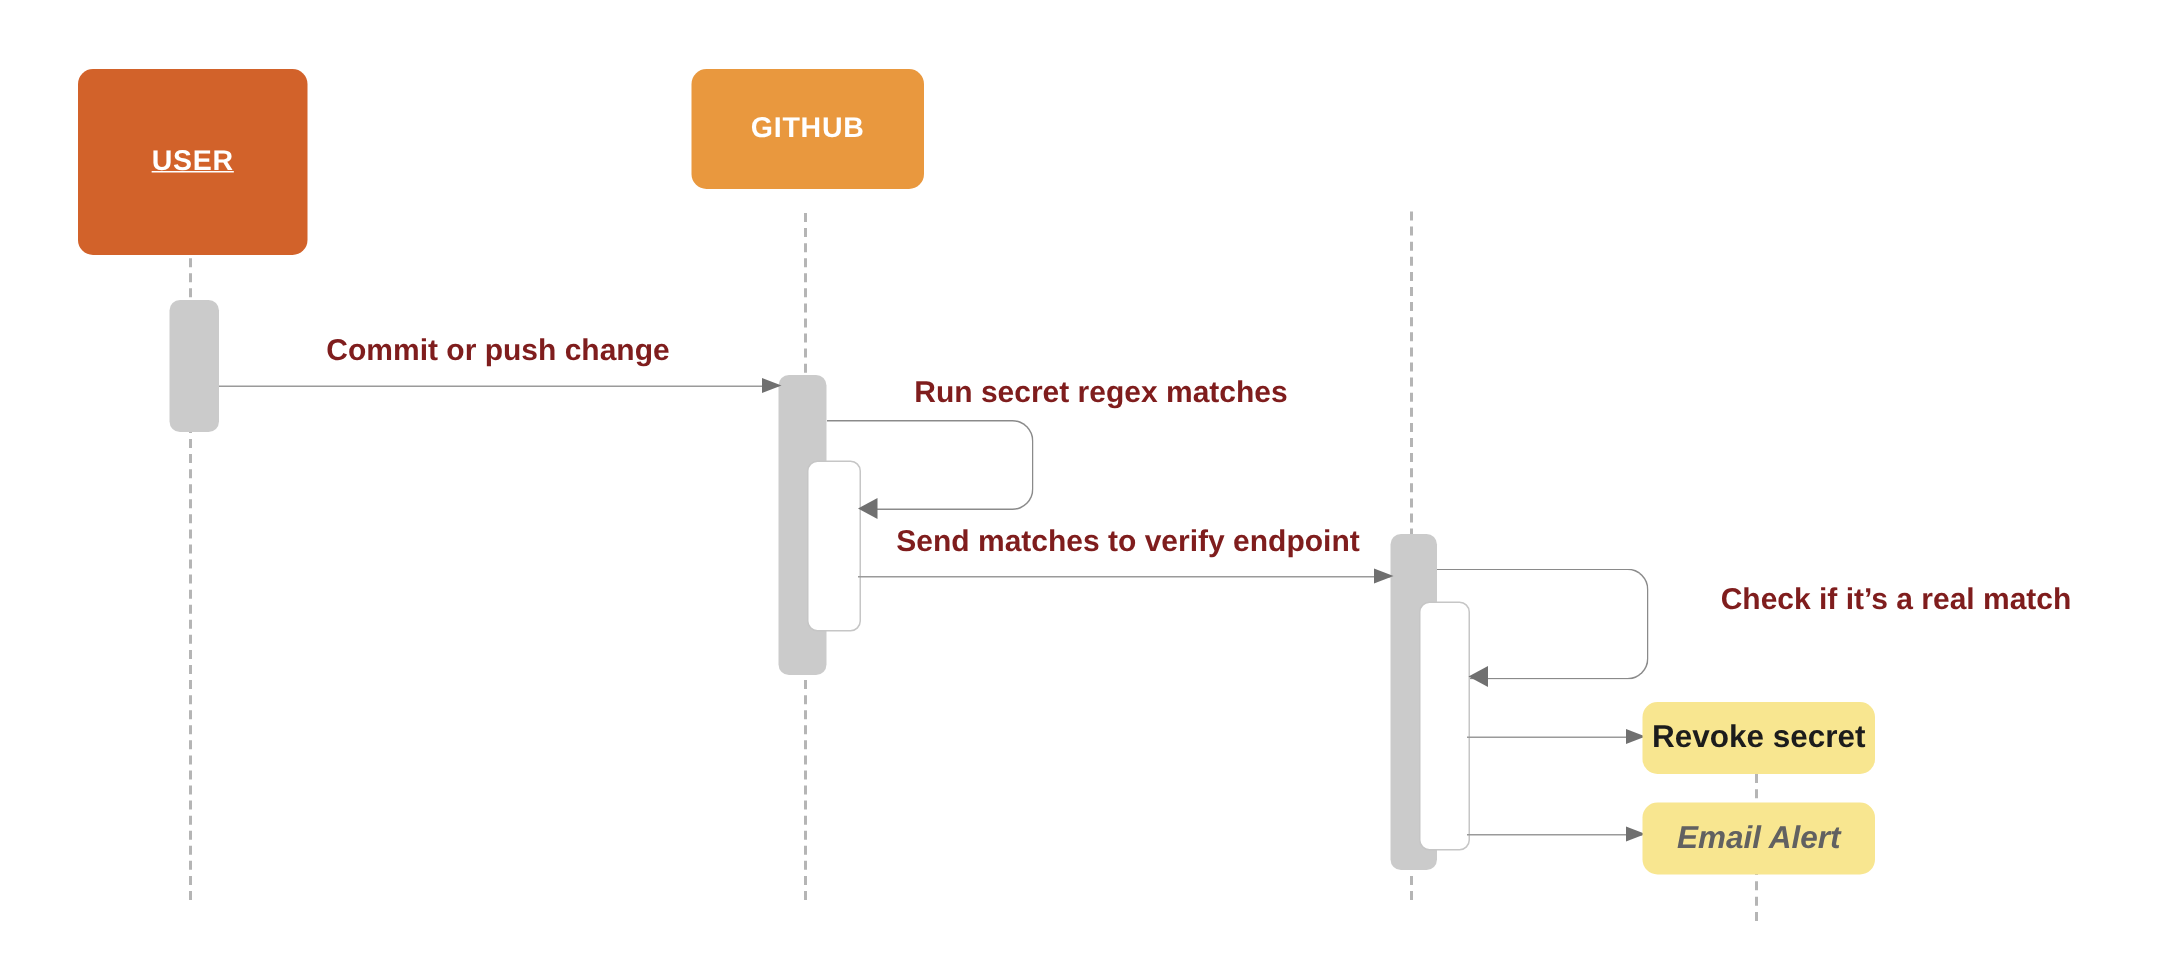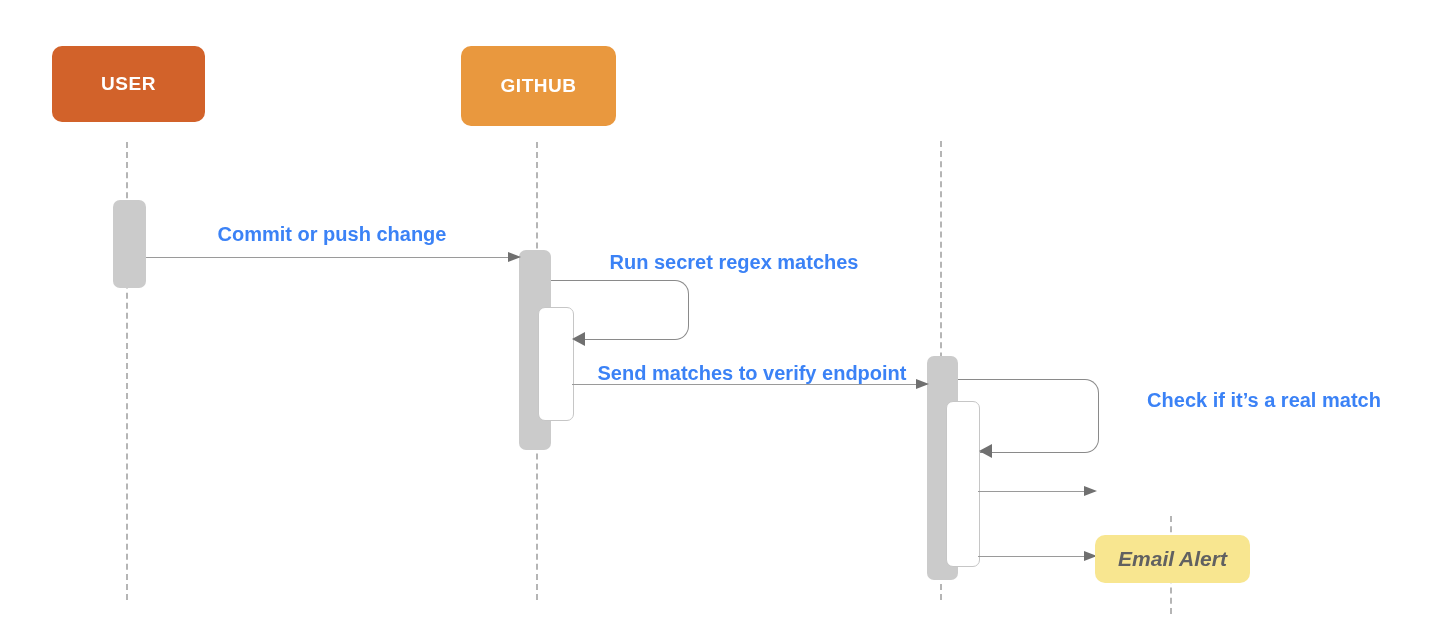--- a/index.html
+++ b/index.html
@@ -24,21 +24,21 @@
 
   
   .arrow{position:absolute;height:0;border-top:1.5px solid #9a9a9a;z-index:5;}
   .arrow:after{content:"";position:absolute;right:-2px;top:-6px;width:0;height:0;
                border-left:13px solid #707070;border-top:5.5px solid transparent;
                border-bottom:5.5px solid transparent;}
   .loop-head{position:absolute;width:0;height:0;border-right:13px solid #707070;
              border-top:7px solid transparent;border-bottom:7px solid transparent;z-index:5;}
 
   
-  .msg-label{position:absolute;font-size:20px;font-weight:bold;color:#3b82f6;
+  .msg-label{position:absolute;font-size:20px;font-weight:bold;color:#7f1d1d;
              text-align:center;white-space:nowrap;z-index:6;}
 
   
   .node{position:absolute;border-radius:10px;display:flex;align-items:center;justify-content:center;
         font-size:21px;font-weight:bold;z-index:6;}
 </style>
 </head>
 <body>
 
 <div class="canvas">
@@ -59,27 +59,30 @@
   <div class="bar-nested" style="left:538px;top:307px;width:34px;height:112px;"></div>
   <div class="bar-nested" style="left:946px;top:401px;width:32px;height:164px;"></div>
 
   <div class="arrow" style="left:146px;top:257px;width:373px;"></div>
   <div class="arrow" style="left:572px;top:384px;width:355px;"></div>
   <div class="arrow" style="left:978px;top:491px;width:117px;"></div>
   <div class="arrow" style="left:978px;top:556px;width:117px;"></div>
 
   <div class="msg-label" style="left:146px;top:223px;width:372px;">Commit or push change</div>
   <div class="msg-label" style="left:560px;top:251px;width:348px;">Run secret regex matches</div>
-  <div class="msg-label" style="left:572px;top:350px;width:360px;margin-top:12px;">Send matches to verify endpoint</div>
+  <div class="msg-label" style="left:572px;top:350px;width:360px;">Send matches to verify endpoint</div>
   <div class="msg-label" style="left:1114px;top:389px;width:300px;text-align:center;">Check if it’s a real match</div>
 
-  <div class="actor" style="left:52px;top:46px;width:153px;height:76px;background:#d2622a;">
+  <div class="actor" style="left:52px;top:46px;width:153px;height:124px;background:#d2622a;text-decoration:underline;">
     <span>USER</span>
   </div>
   <div class="actor" style="left:461px;top:46px;width:155px;height:80px;background:#e9983e;">
     <span>GITHUB</span>
   </div>
 
+  <div class="node" style="left:1095px;top:468px;width:155px;height:48px;background:#f8e690;color:#1c1c1c;">
+    <span>Revoke secret</span>
+  </div>
   <div class="node" style="left:1095px;top:535px;width:155px;height:48px;background:#f8e690;color:#616161;font-style:italic;">
     <span>Email Alert</span>
   </div>
 
 </div>
 
 </body></html>

